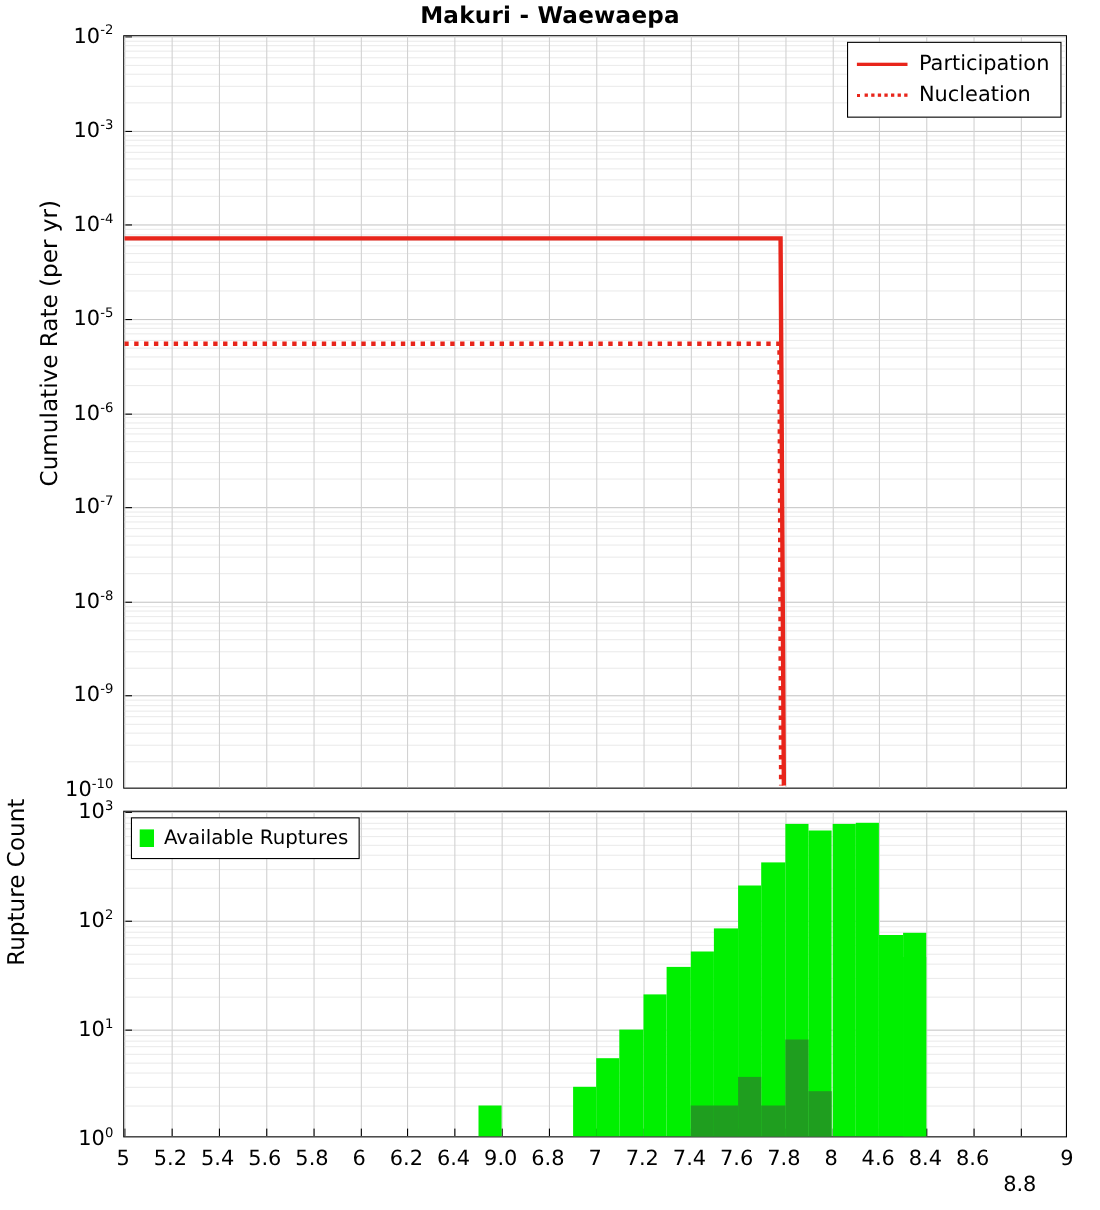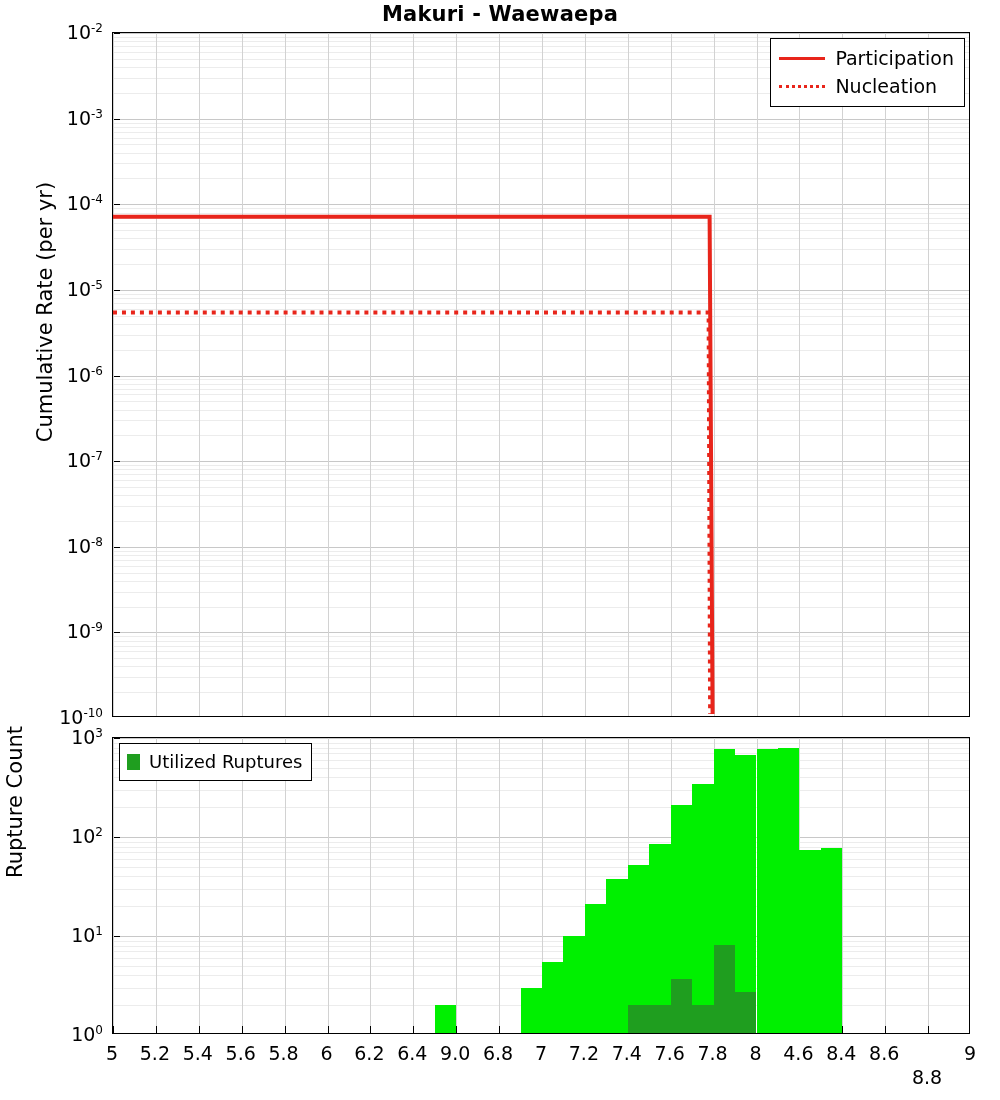--- a/index.html
+++ b/index.html
@@ -437,22 +437,22 @@
         <div class="bar bar-utilized" style="left: 643.5px; width: 21.45px; top: 297px; height: 0px; z-index: 2;"></div>
         <div class="bar bar-utilized" style="left: 664.95px; width: 21.45px; top: 297px; height: 0px; z-index: 2;"></div>
         <div class="bar bar-utilized" style="left: 686.4px; width: 21.45px; top: 297px; height: 0px; z-index: 2;"></div>
         <div class="bar bar-utilized" style="left: 707.85px; width: 21.45px; top: 297px; height: 0px; z-index: 2;"></div>
         <div class="bar bar-available" style="left: 707.85px; width: 21.45px; top: 109.683px; height: 187.317px; z-index: 1;"></div>
         <div class="bar bar-utilized" style="left: 707.85px; width: 21.45px; top: 297px; height: 0px; z-index: 2;"></div>
       </div>
 
     <div class="legend" id="legend-bottom">
       <div class="legend-row">
-        <span class="legend-swatch-box" style="background:#1f9e1f;"></span>
-        <span>Utilized Ruptures</span>
+        <span class="legend-swatch-box" style="background:#00f000;"></span>
+        <span>Available Ruptures</span>
       </div>
     </div>
   </div>
 
   <div id="ylabel-bottom">Rupture Count</div>
   <div id="ytick-bottom-container">
       <div class="ytick-label" style="top: 737px; right: 897px;">10<sup>3</sup></div>
       <div class="ytick-label" style="top: 836px; right: 897px;">10<sup>2</sup></div>
       <div class="ytick-label" style="top: 935px; right: 897px;">10<sup>1</sup></div>
       <div class="ytick-label" style="top: 1034px; right: 897px;">10<sup>0</sup></div>

